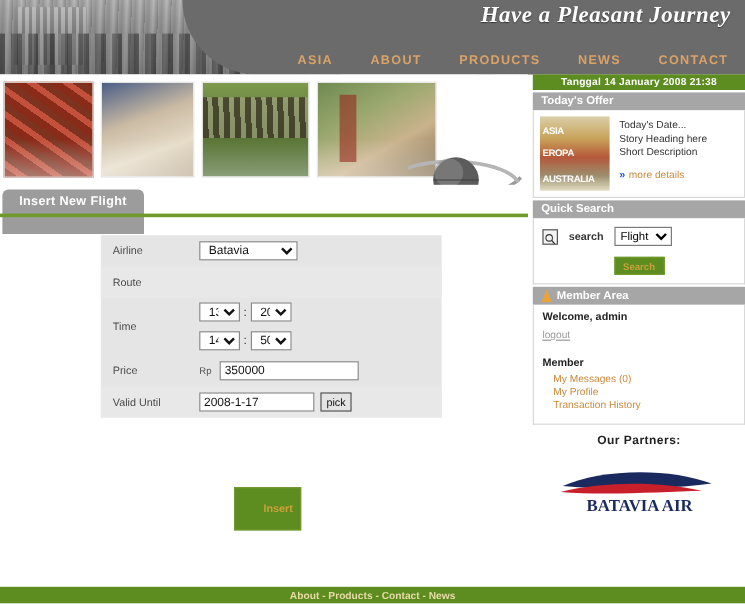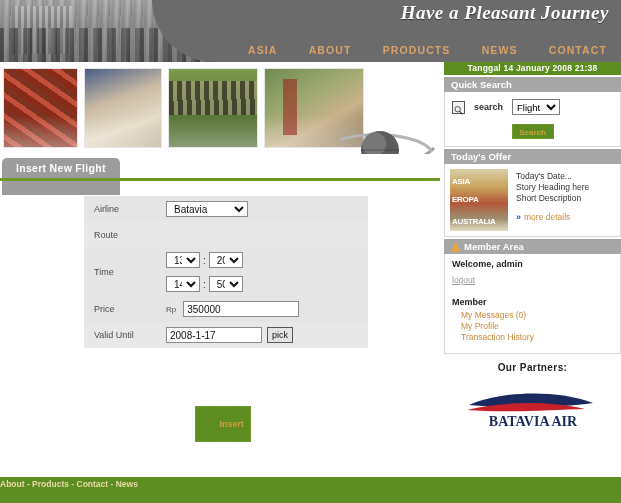--- a/index.html
+++ b/index.html
@@ -177,23 +177,23 @@
   .memtitle { font-size:9px; font-weight:bold; color:#222; margin-top:10px; }
   .memlinks { margin-top:3px; padding-left:9px; }
   .memlinks a { display:block; font-size:8.5px; color:#c98a3c; text-decoration:none; line-height:11px; }
 
   .partners { margin-top:8px; text-align:center; }
   .ptitle { font-size:10px; font-weight:bold; color:#222; letter-spacing:.4px; }
   .plogo { margin-top:10px; position:relative; height:46px; }
 
   
   .footer {
-    position:absolute; left:0; bottom:0; width:621px; height:26px;
+    position:absolute; left:0; bottom:0; width:621px; height:14px;
     background:#5d8c20; color:#caa23a; font-size:8.5px; font-weight:bold;
-    line-height:14px;
+    text-align:center; line-height:14px;
   }
   .footer span { color:#e8dba8; }
 </style>
 </head>
 <body>
 
 <div id="page">
 
   <div class="topbanner">
     <div class="city-photo"></div>
@@ -306,59 +306,59 @@
     </div>
 
     <button class="insertbtn">Insert</button>
   </div>
 
   <div class="side">
 
     <div class="datebar">Tanggal 14 January 2008 21:38</div>
 
     <div class="panel">
+      <div class="panel-head">Today's Offer</div>
+      <div class="offer-body">
+        <div class="offer-thumb">
+          <span class="tw" style="top:8px">ASIA</span>
+          <span class="tw" style="top:26px">EROPA</span>
+          <span class="tw" style="top:48px">AUSTRALIA</span>
+        </div>
+        <div class="offer-lines">
+          <div>Today's Date...</div>
+          <div>Story Heading here</div>
+          <div>Short Description</div>
+          <div class="more">
+            <span class="chev">»</span>
+            <a href="#">more details</a>
+          </div>
+        </div>
+      </div>
+    </div>
+
+    <div class="panel">
       <div class="panel-head">Quick Search</div>
       <div class="panel-body">
         <div class="qsrow">
           <span class="magnifier">
             <svg viewBox="0 0 13 13" width="11" height="11">
               <circle cx="5.5" cy="5" r="3.2" stroke="#333" stroke-width="1" fill="none"></circle>
               <line x1="8" y1="7.6" x2="11" y2="11" stroke="#333" stroke-width="1.2"></line>
             </svg>
           </span>
           <span class="qslabel">search</span>
           <select class="qs">
             <option>Flight</option>
           </select>
         </div>
         <button class="searchbtn">Search</button>
       </div>
     </div>
 
     <div class="panel">
-      <div class="panel-head">Today's Offer</div>
-      <div class="offer-body">
-        <div class="offer-thumb">
-          <span class="tw" style="top:8px">ASIA</span>
-          <span class="tw" style="top:26px">EROPA</span>
-          <span class="tw" style="top:48px">AUSTRALIA</span>
-        </div>
-        <div class="offer-lines">
-          <div>Today's Date...</div>
-          <div>Story Heading here</div>
-          <div>Short Description</div>
-          <div class="more">
-            <span class="chev">»</span>
-            <a href="#">more details</a>
-          </div>
-        </div>
-      </div>
-    </div>
-
-    <div class="panel">
       <div class="panel-head">
         <span class="member-icon"></span>
         <span>Member Area</span>
       </div>
       <div class="member-body">
         <div class="welcome">Welcome, admin</div>
         <a class="logout" href="#">logout</a>
         <div class="memtitle">Member</div>
         <div class="memlinks">
           <a href="#">My Messages (0)</a>

